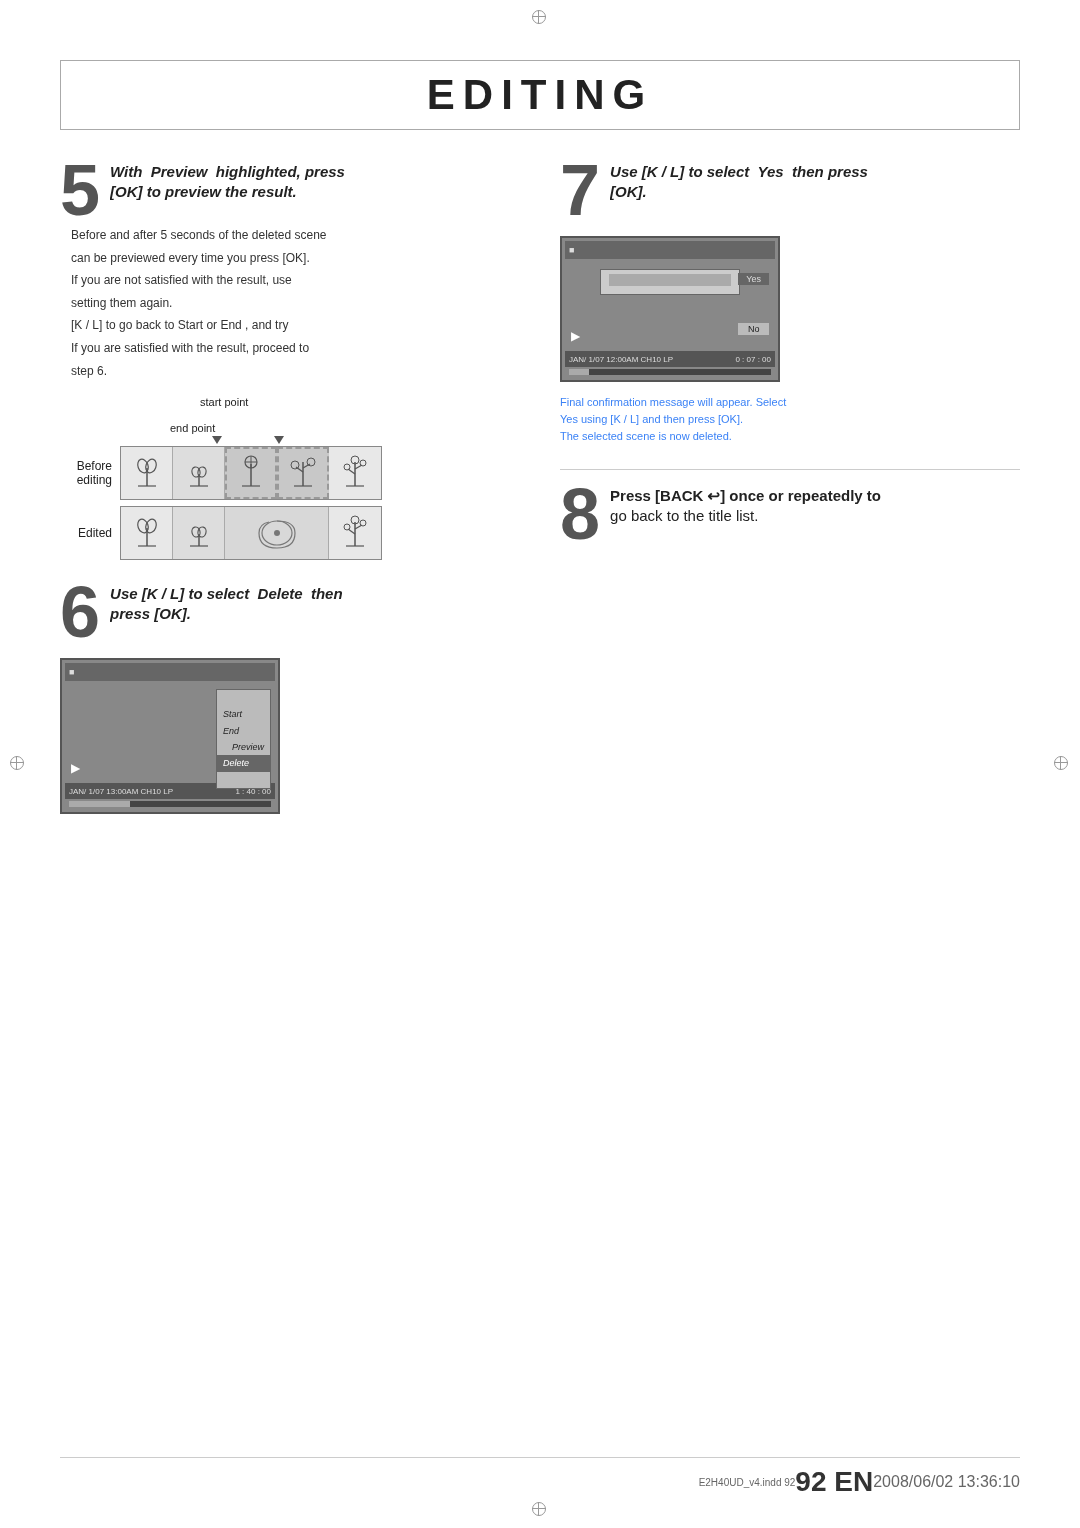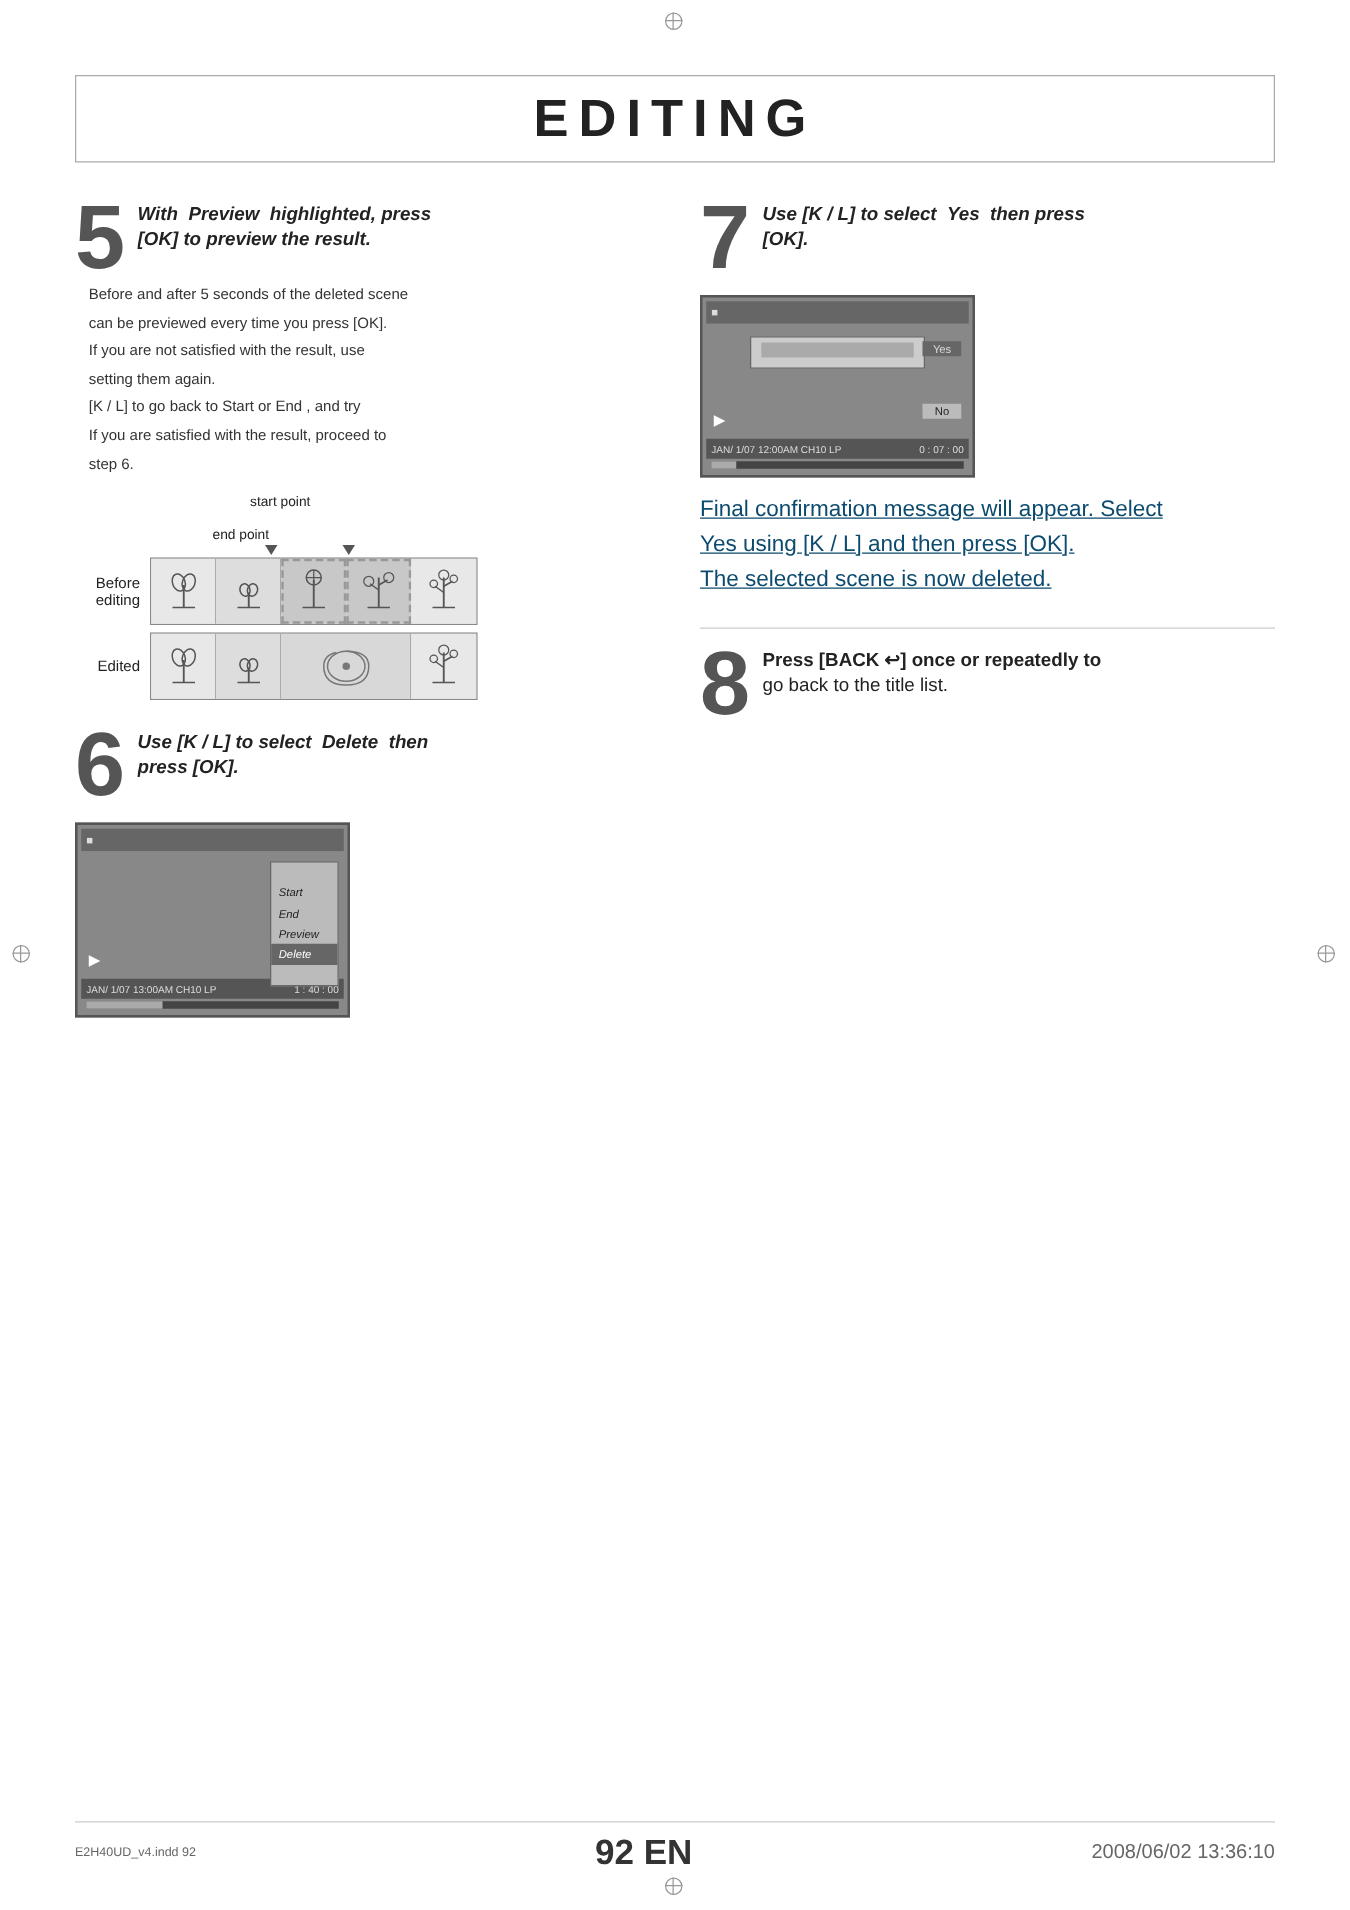--- a/index.html
+++ b/index.html
@@ -221,21 +221,21 @@
       background: #aaa;
     }
 
     
     .page-footer {
       position: absolute;
       bottom: 30px;
       left: 60px;
       right: 60px;
       display: flex;
-      justify-content: space-between;
+      justify-content: flex-end;
       align-items: center;
       border-top: 1px solid #ccc;
       padding-top: 8px;
     }
 
     .footer-left {
       font-size: 10px;
       color: #666;
     }
 
@@ -269,24 +269,23 @@
 
     
     .hr-divider {
       border: none;
       border-top: 1px solid #ccc;
       margin: 16px 0;
     }
 
     
     .confirm-text {
-      font-size: 18px;
+      font-size: 11px;
       line-height: 1.55;
-      color: #0c4a6e;
-      text-decoration: underline;
+      color: #3b82f6;
     }
 
     .dotted-border {
       border: 2px dashed #999;
     }
 
     
     .arrow-down {
       display: inline-block;
       width: 0;
@@ -494,21 +493,21 @@
               <span class="screen-top-bar-label">■</span>
             </div>
 
             <div style="position:relative; background:#888; height:100px;">
 
               <div style="position:absolute; left:6px; bottom:6px; color:#fff; font-size:12px;">▶</div>
 
               <div style="position:absolute; right:4px; top:8px; background:#bbb; border:1px solid #666; min-width:55px; padding:16px 0;font-style:italic;">
                 <div style="font-size:9px; color:#222; padding:1px 6px; line-height:1.6;">Start</div>
                 <div style="font-size:9px; color:#222; padding:1px 6px; line-height:1.6;">End</div>
-                <div style="font-size:9px; color:#222; padding:1px 6px; line-height:1.6;">Preview</div>
+                <div style="font-size:9px; color:#222; padding:1px 6px; line-height:1.6;text-align:right;">Preview</div>
                 <div style="font-size:9px; color:#fff; background:#666; padding:1px 6px; line-height:1.6;">Delete</div>
               </div>
             </div>
 
             <div class="screen-bottom-bar">
               <span class="screen-bottom-text">JAN/ 1/07 13:00AM CH10  LP</span>
               <span class="screen-bottom-text">1 : 40 : 00</span>
             </div>
 
             <div class="screen-progress">

